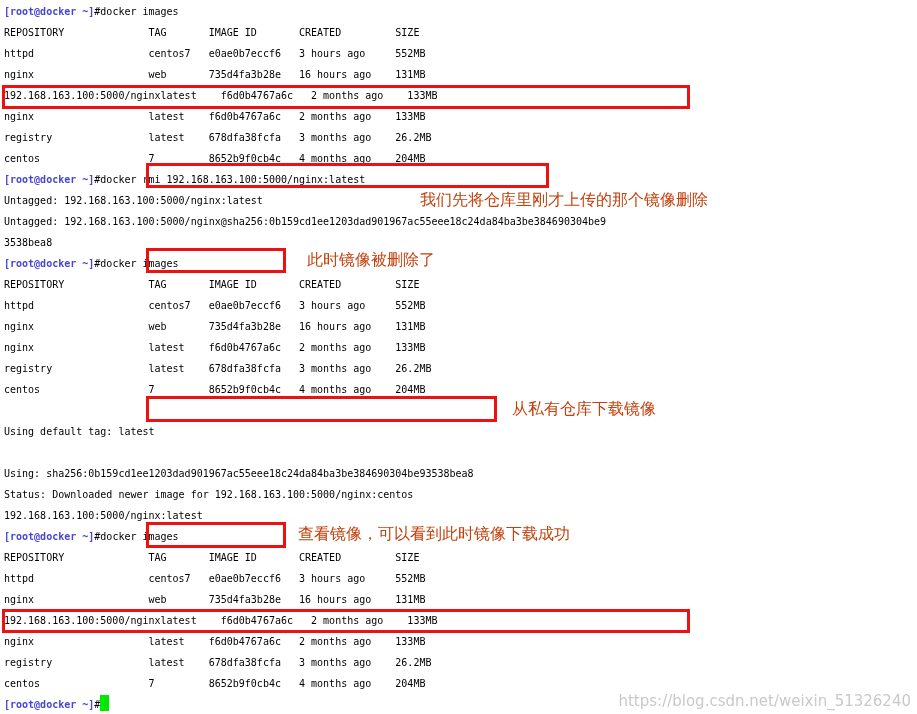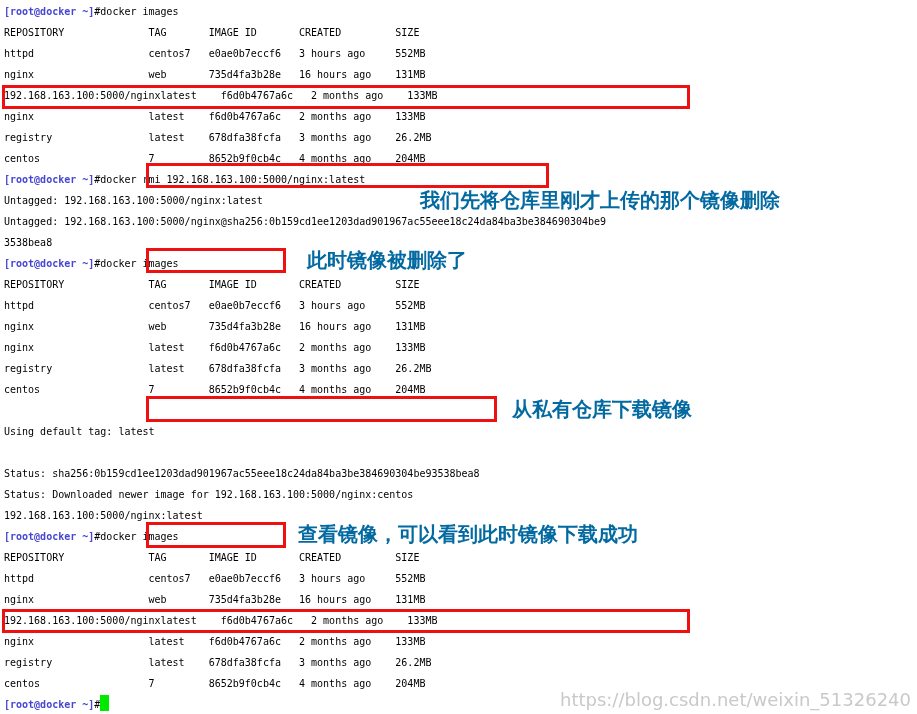--- a/index.html
+++ b/index.html
@@ -60,35 +60,35 @@
   .redbox {
     position: absolute;
     border: 3px solid #ee1111;
     box-sizing: border-box;
     pointer-events: none;
   }
 
   
   .annot {
     position: absolute;
-    color: #0369a1;
+    color: #c2410c;
     font-family: "DejaVu Sans", "Liberation Sans", sans-serif;
-    font-weight: bold;
-    font-size: 20px;
+    font-weight: normal;
+    font-size: 16px;
     line-height: 20px;
     white-space: nowrap;
   }
 
   .watermark {
     position: absolute;
     right: 6px;
     bottom: 4px;
     color: #c9c9c9;
     font-family: "DejaVu Sans", "Liberation Sans", sans-serif;
-    font-size: 18px;
+    font-size: 15px;
     white-space: nowrap;
   }
 </style>
 </head>
 <body>
 
 <div id="terminal">
     <div class="line" style="top: 1px;"><span class="prompt">[root@docker ~]</span><span class="hashmark">#</span><span class="cmdtext">docker images</span></div>
     <div class="line" style="top: 22px;">REPOSITORY              TAG       IMAGE ID       CREATED         SIZE</div>
     <div class="line" style="top: 43px;">httpd                   centos7   e0ae0b7eccf6   3 hours ago     552MB</div>
@@ -102,21 +102,21 @@
     <div class="line" style="top: 211px;">Untagged: 192.168.163.100:5000/nginx@sha256:0b159cd1ee1203dad901967ac55eee18c24da84ba3be384690304be9</div>
     <div class="line" style="top: 232px;">3538bea8</div>
     <div class="line" style="top: 253px;"><span class="prompt">[root@docker ~]</span><span class="hashmark">#</span><span class="cmdtext">docker images</span></div>
     <div class="line" style="top: 274px;">REPOSITORY              TAG       IMAGE ID       CREATED         SIZE</div>
     <div class="line" style="top: 295px;">httpd                   centos7   e0ae0b7eccf6   3 hours ago     552MB</div>
     <div class="line" style="top: 316px;">nginx                   web       735d4fa3b28e   16 hours ago    131MB</div>
     <div class="line" style="top: 337px;">nginx                   latest    f6d0b4767a6c   2 months ago    133MB</div>
     <div class="line" style="top: 358px;">registry                latest    678dfa38fcfa   3 months ago    26.2MB</div>
     <div class="line" style="top: 379px;">centos                  7         8652b9f0cb4c   4 months ago    204MB</div>
     <div class="line" style="top: 421px;">Using default tag: latest</div>
-    <div class="line" style="top: 463px;">Status: sha256:0b159cd1ee1203dad901967ac55eee18c24da84ba3be384690304be93538bea8</div>
+    <div class="line" style="top: 463px;">Using: sha256:0b159cd1ee1203dad901967ac55eee18c24da84ba3be384690304be93538bea8</div>
     <div class="line" style="top: 484px;">Status: Downloaded newer image for 192.168.163.100:5000/nginx:centos</div>
     <div class="line" style="top: 505px;">192.168.163.100:5000/nginx:latest</div>
     <div class="line" style="top: 526px;"><span class="prompt">[root@docker ~]</span><span class="hashmark">#</span><span class="cmdtext">docker images</span></div>
     <div class="line" style="top: 547px;">REPOSITORY              TAG       IMAGE ID       CREATED         SIZE</div>
     <div class="line" style="top: 568px;">httpd                   centos7   e0ae0b7eccf6   3 hours ago     552MB</div>
     <div class="line" style="top: 589px;">nginx                   web       735d4fa3b28e   16 hours ago    131MB</div>
     <div class="line" style="top: 610px;">192.168.163.100:5000/nginxlatest    f6d0b4767a6c   2 months ago    133MB</div>
     <div class="line" style="top: 631px;">nginx                   latest    f6d0b4767a6c   2 months ago    133MB</div>
     <div class="line" style="top: 652px;">registry                latest    678dfa38fcfa   3 months ago    26.2MB</div>
     <div class="line" style="top: 673px;">centos                  7         8652b9f0cb4c   4 months ago    204MB</div>

